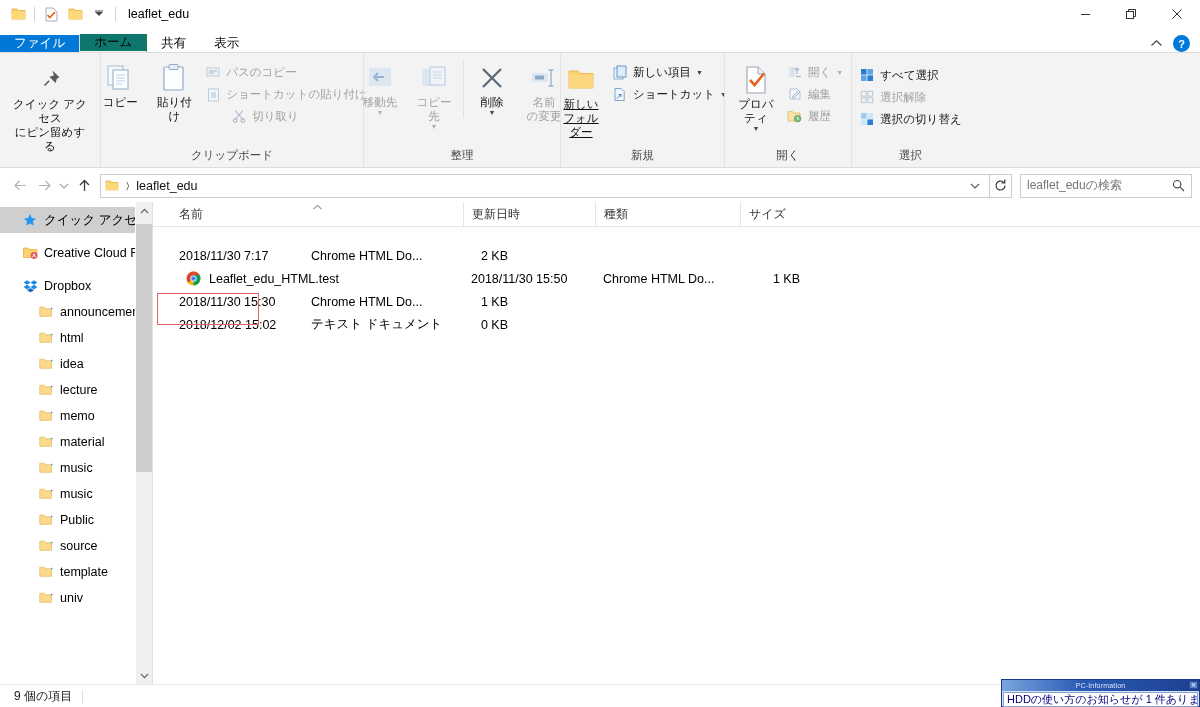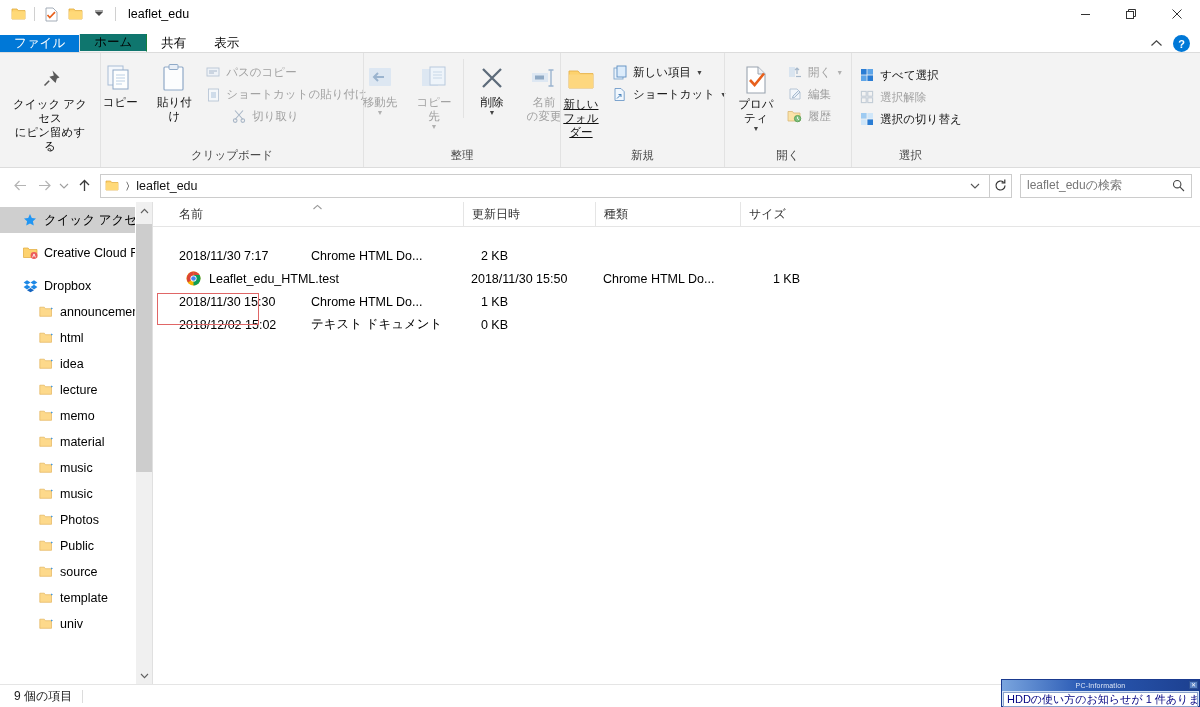--- a/index.html
+++ b/index.html
@@ -672,29 +672,20 @@
           </span>
           <span>music</span>
         </div>
         <div class="nav-item l2">
           <span class="nav-icon">
             <svg width="15" height="14" viewBox="0 0 15 14">
                 <path d="M0.8 2.2h4.5l1.1 1.5H12.5V11.3H0.8z" fill="#fdd98b" stroke="#e4b55c" stroke-width=".7"></path>
                 <path d="M12.2 2.4l1.7 1.1-1.7 1.1z" fill="#1e88e5"></path>
               </svg>
           </span>
-          <span>Photos</span>
-        </div>
-        <div class="nav-item l2">
-          <span class="nav-icon">
-            <svg width="15" height="14" viewBox="0 0 15 14">
-                <path d="M0.8 2.2h4.5l1.1 1.5H12.5V11.3H0.8z" fill="#fdd98b" stroke="#e4b55c" stroke-width=".7"></path>
-                <path d="M12.2 2.4l1.7 1.1-1.7 1.1z" fill="#1e88e5"></path>
-              </svg>
-          </span>
           <span>Public</span>
         </div>
         <div class="nav-item l2">
           <span class="nav-icon">
             <svg width="15" height="14" viewBox="0 0 15 14">
                 <path d="M0.8 2.2h4.5l1.1 1.5H12.5V11.3H0.8z" fill="#fdd98b" stroke="#e4b55c" stroke-width=".7"></path>
                 <path d="M12.2 2.4l1.7 1.1-1.7 1.1z" fill="#1e88e5"></path>
               </svg>
           </span>
           <span>source</span>

